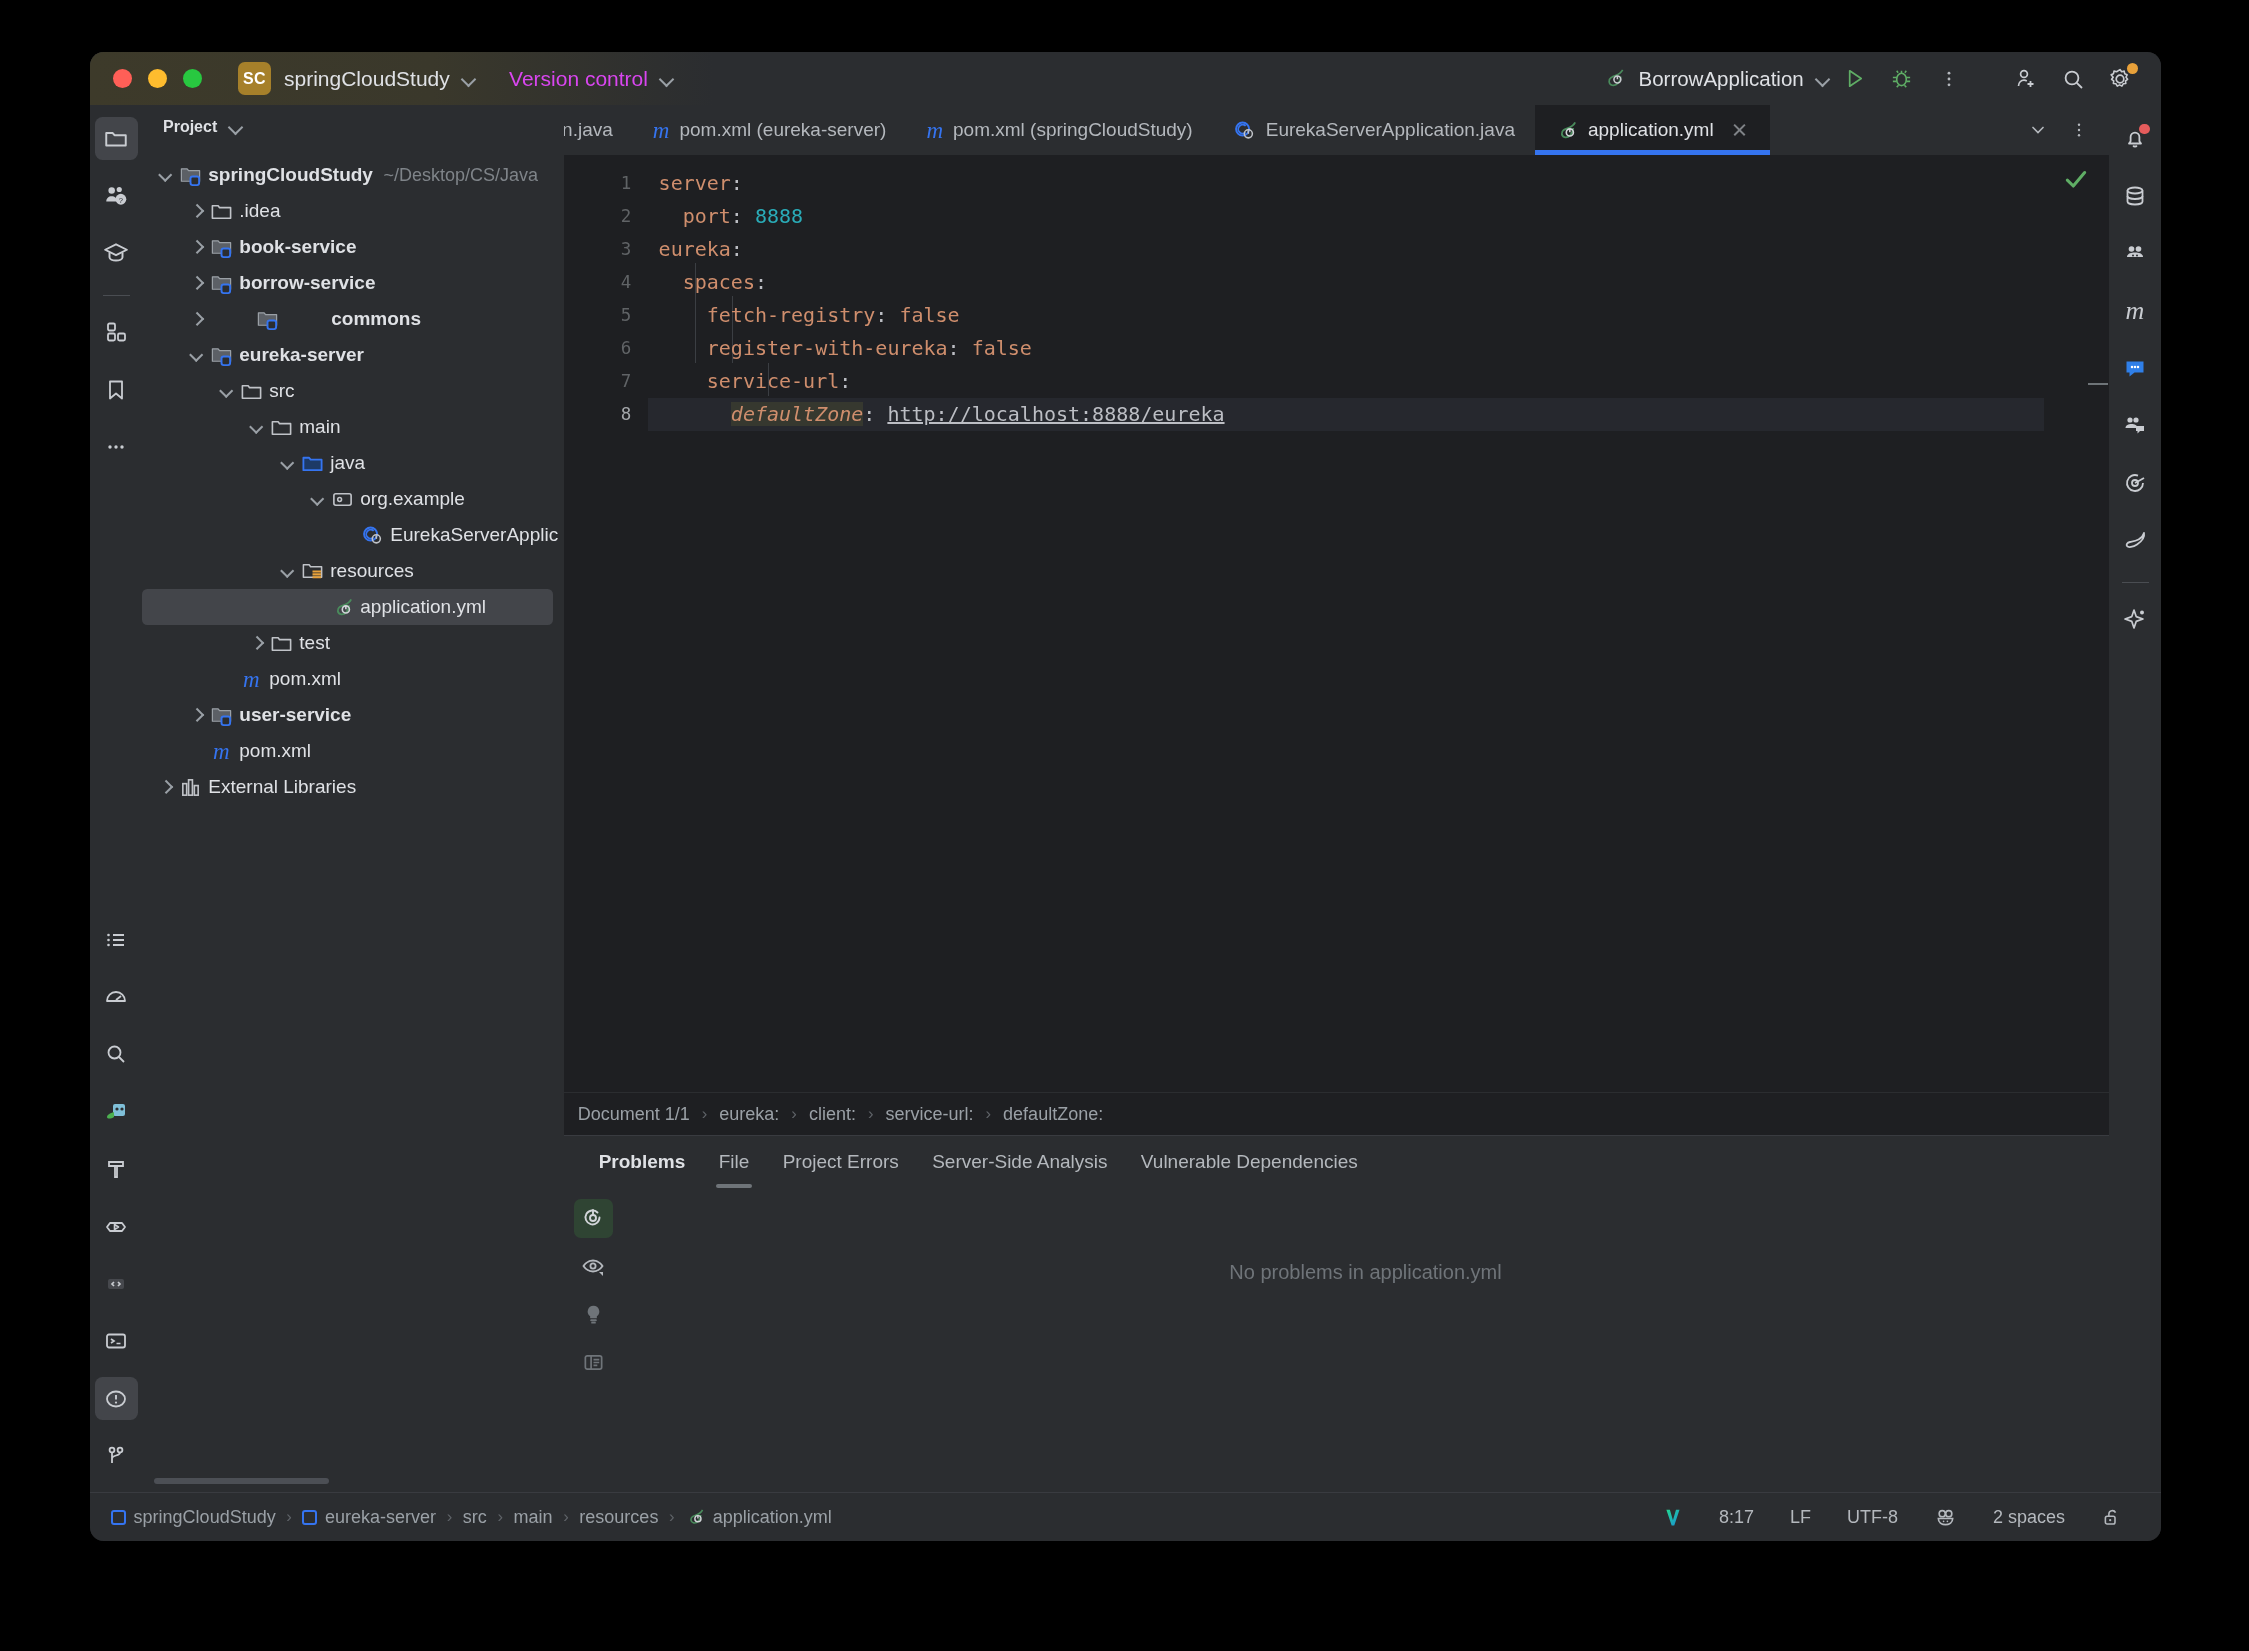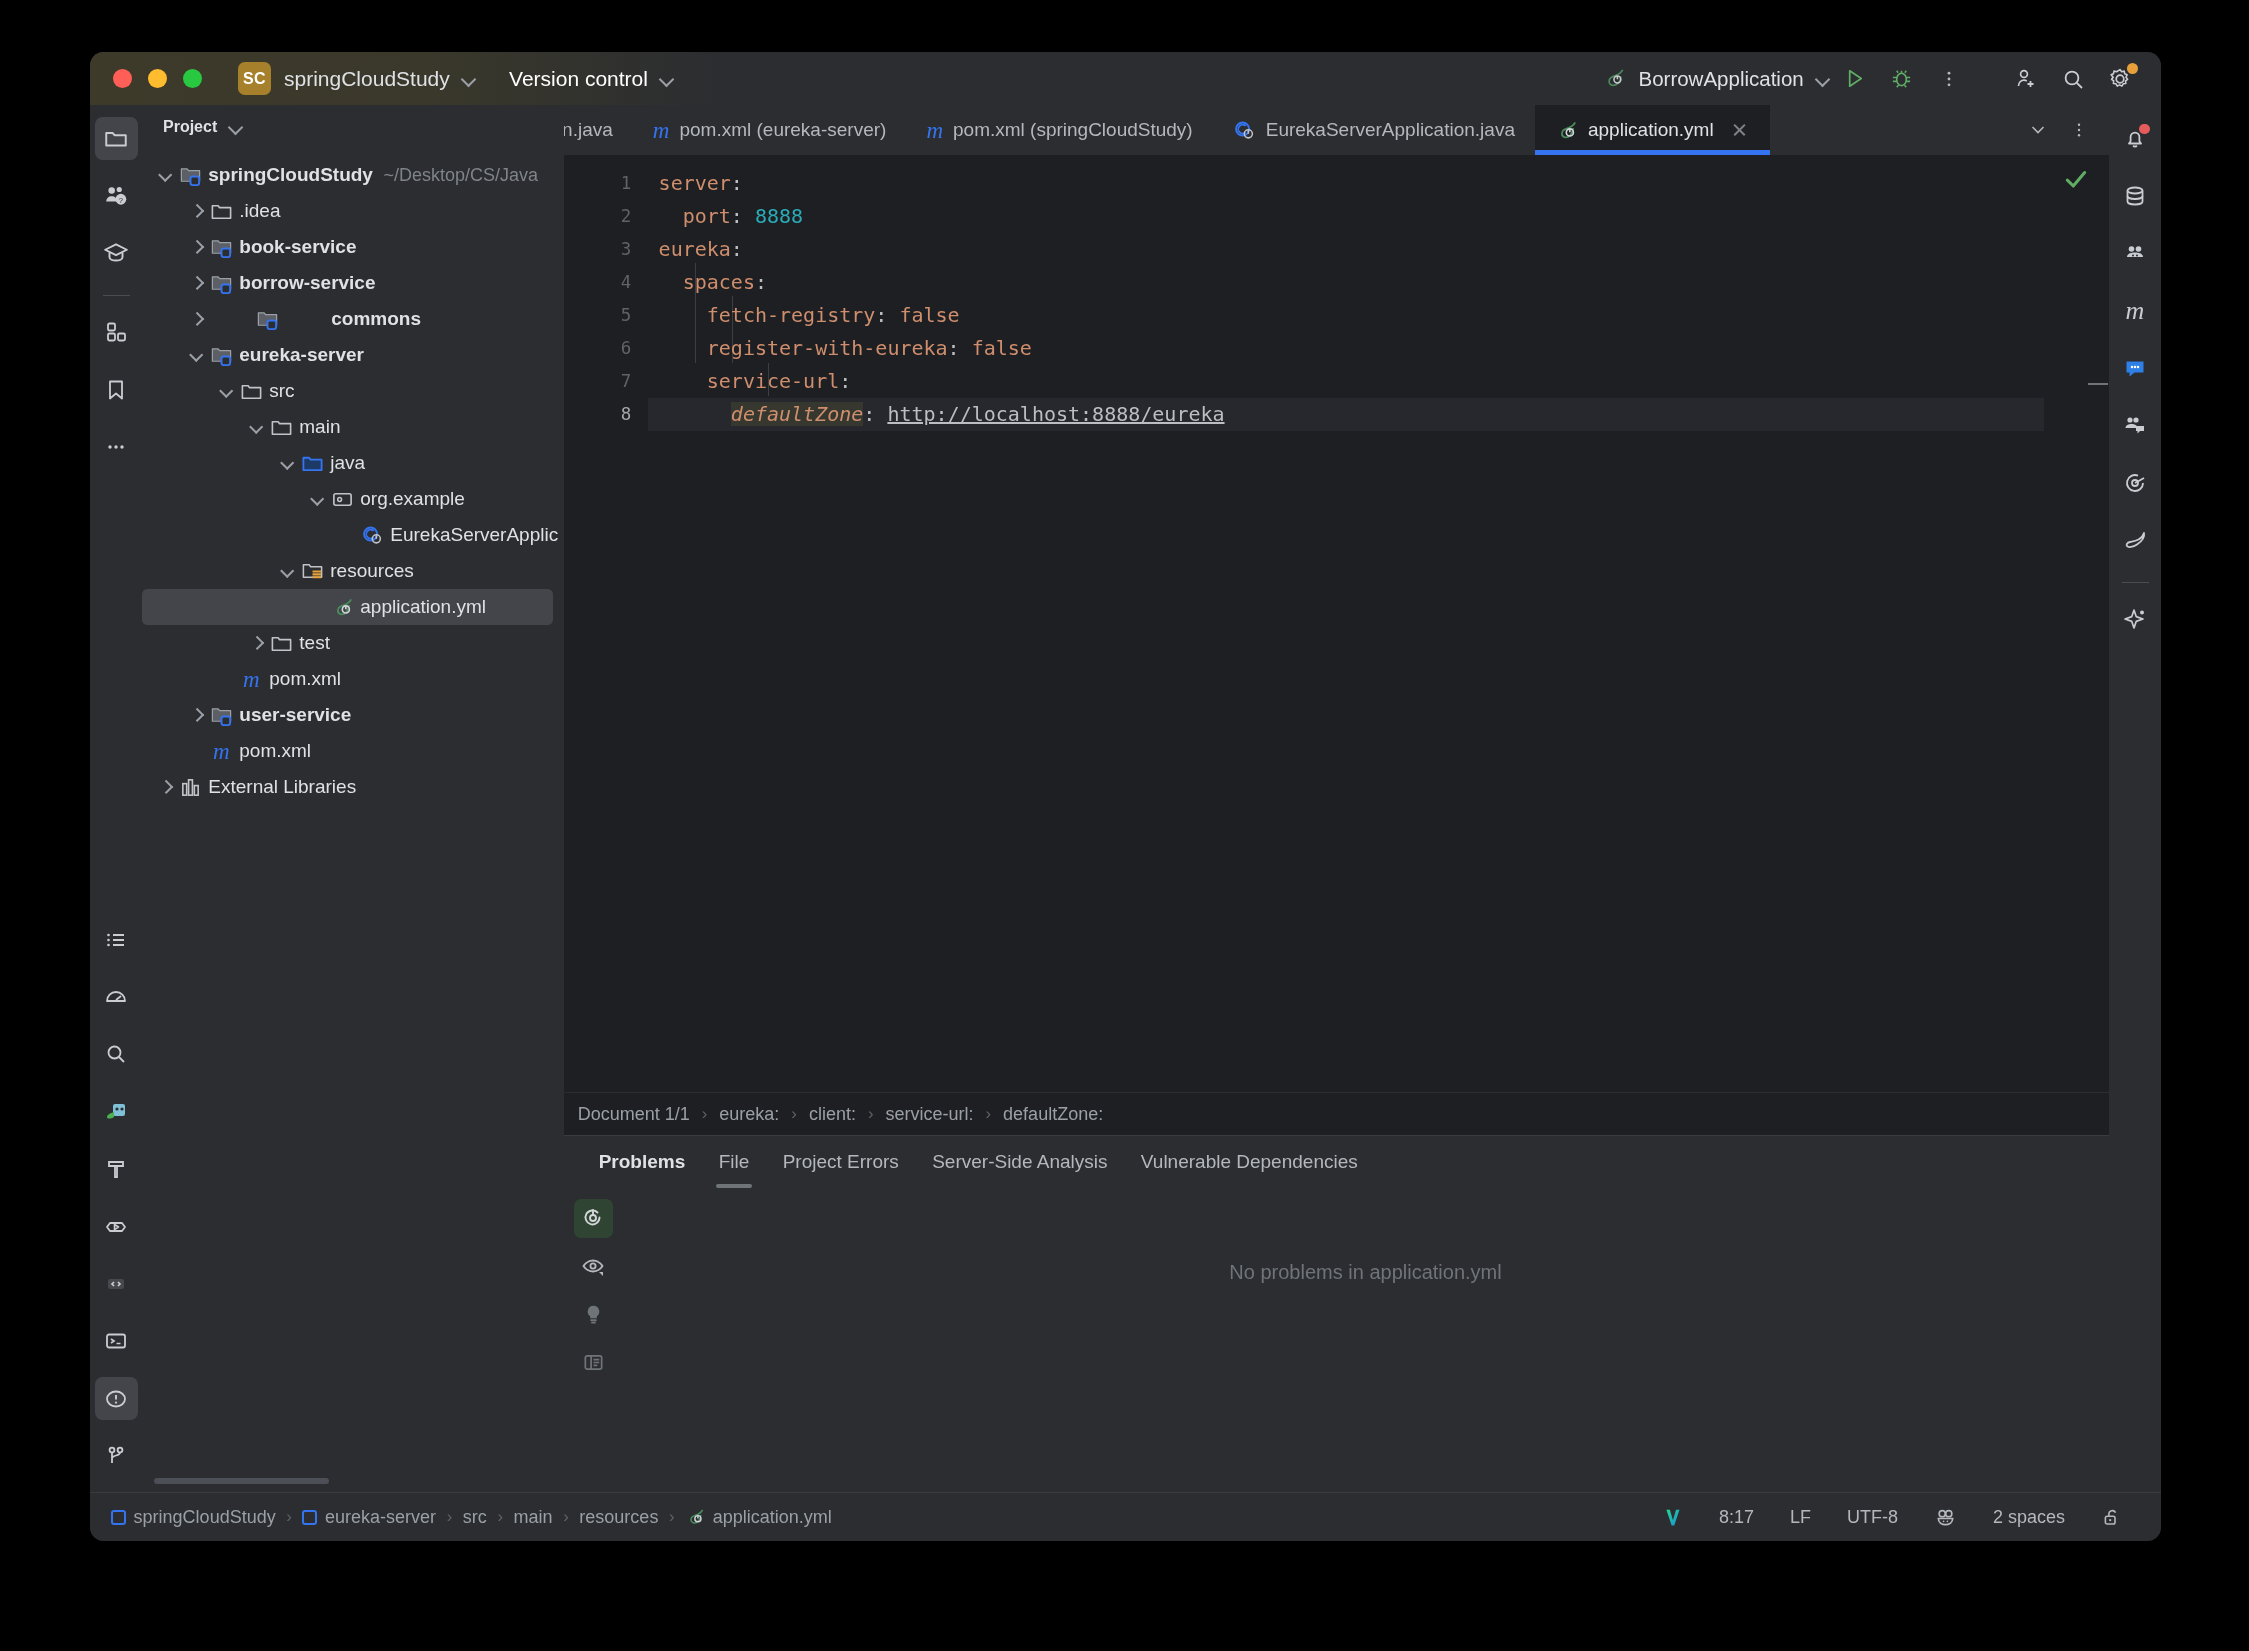--- a/index.html
+++ b/index.html
@@ -57,21 +57,21 @@
     position: relative;
     display: inline-block; width: 16.7px; height: 16.7px;
     margin-left: 10.6px;
   }
   .chev::before {
     content:''; position:absolute; left:2.3px; top:3.8px;
     width: 9px; height: 9px;
     border-right: 2px solid #9aa0a6; border-bottom: 2px solid #9aa0a6;
     transform: rotate(45deg);
   }
-  .vcs { position: relative; margin-left: 32px; color: #ffffff; font-size: 21px; }
+  .vcs { position: relative; margin-left: 32px; color: #d946ef; font-size: 21px; }
 
   .tb-right {
     position: absolute; right: 18px; top: 0; height: 53px;
     display: flex; align-items: center; gap: 0;
   }
   .runconf { display: flex; align-items: center; color: #dfe1e5; font-size: 20.5px; }
   .spring-leaf { width: 26px; height: 23px; margin-right: 10.6px; }
   .tb-icon-btn {
     width: 47px; height: 41px; display: flex; align-items: center; justify-content: center;
     border-radius: 6px; position: relative;

